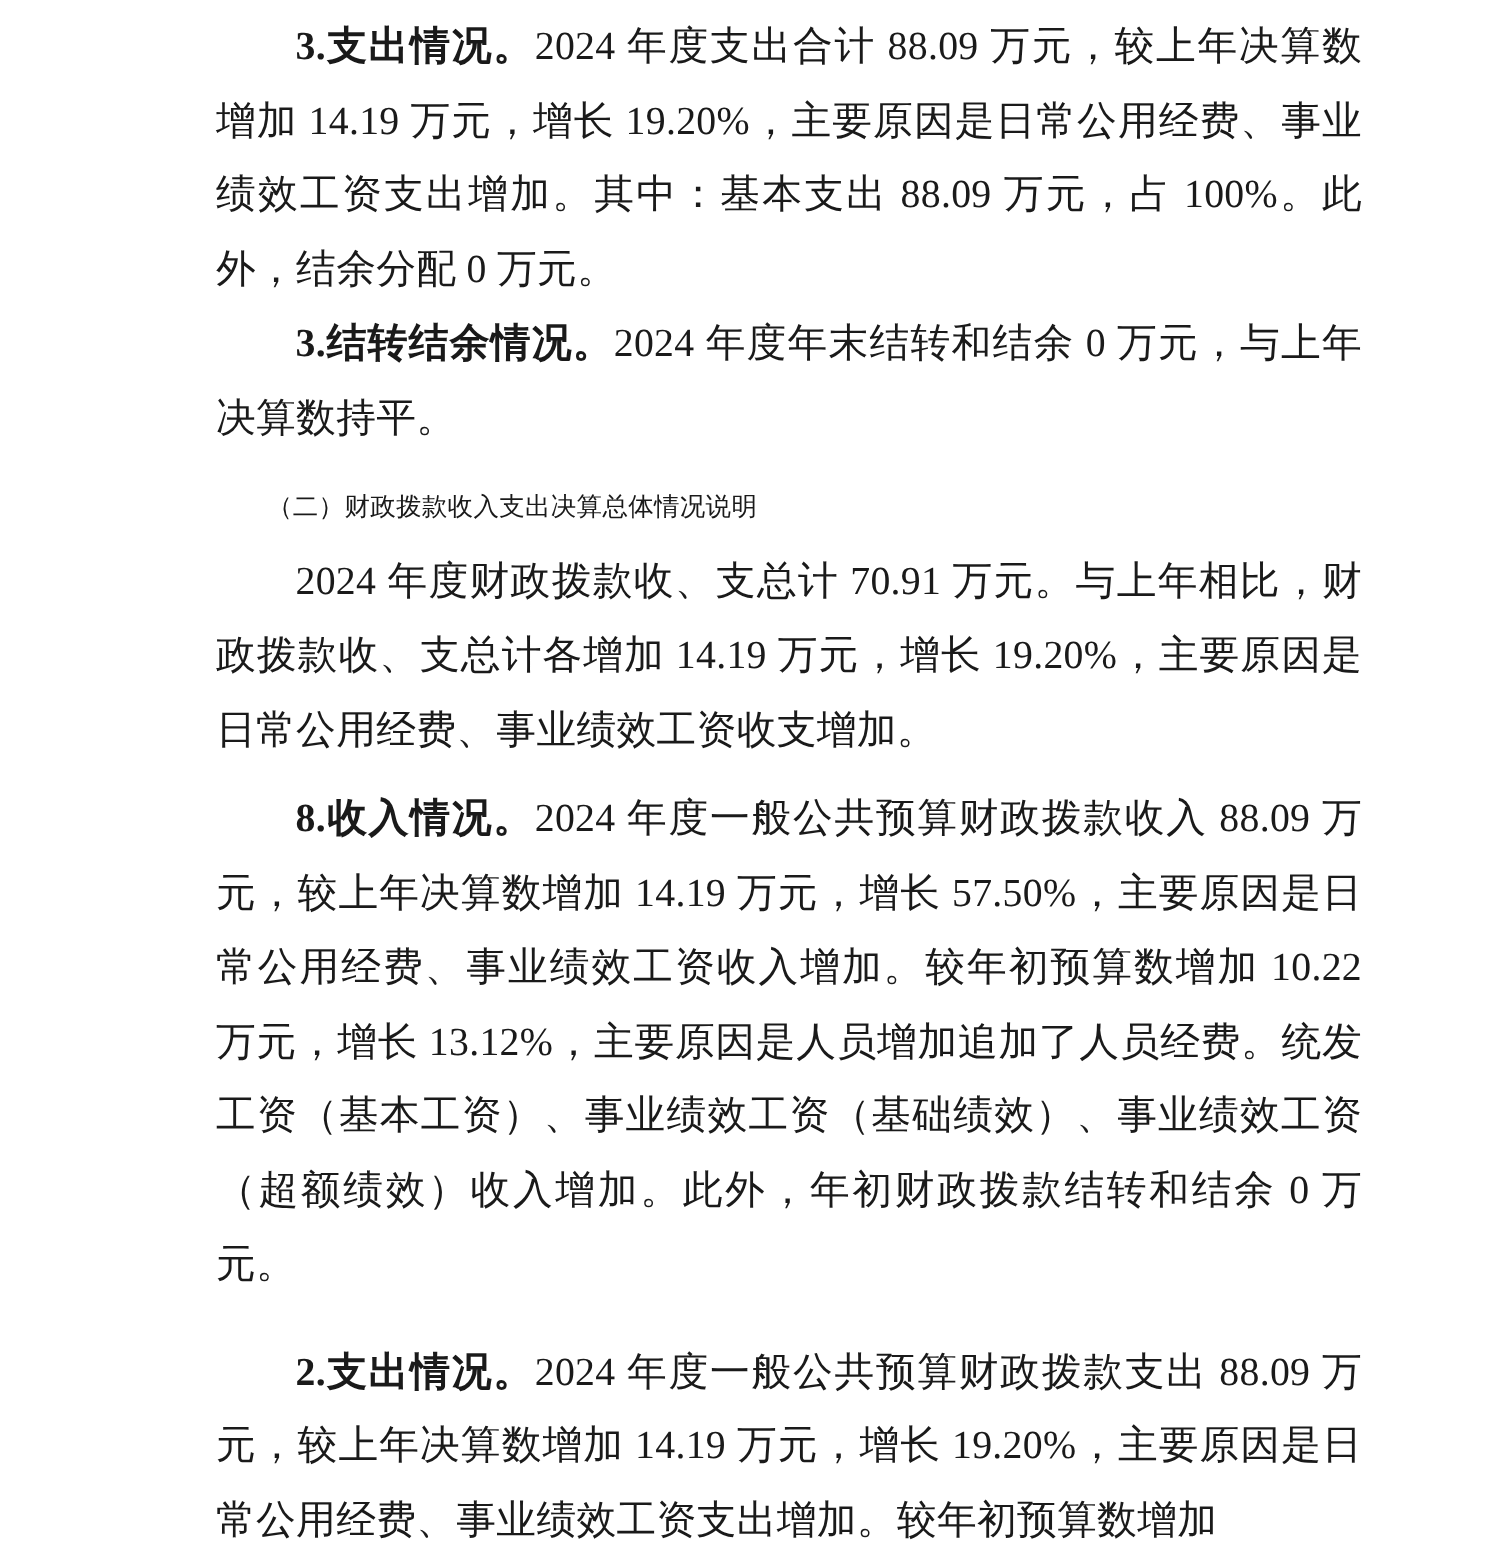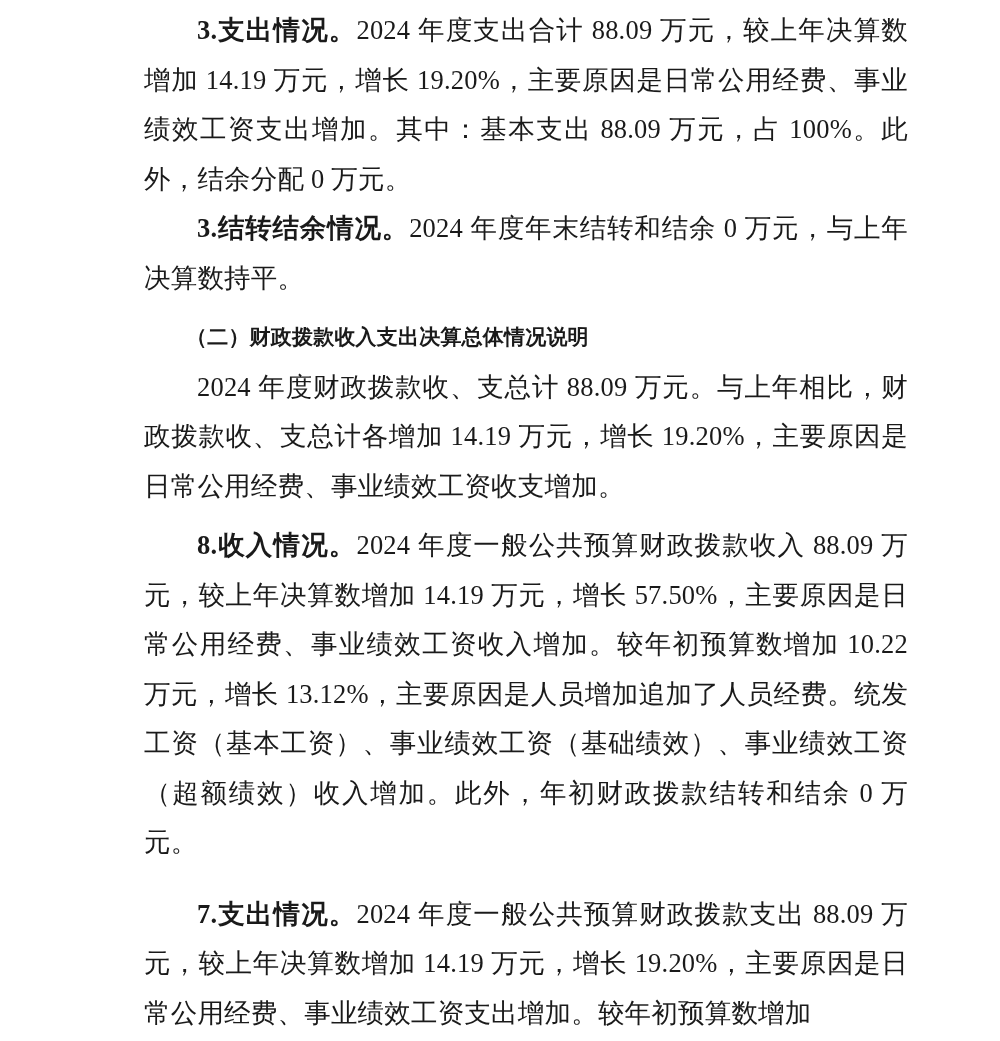--- a/index.html
+++ b/index.html
@@ -35,23 +35,23 @@
     font-weight: bold;
   }
   .gap-small {
     height: 10px;
   }
   .gap-medium {
     height: 22px;
   }
   .heading {
     margin: 0;
-    font-size: 21px;
+    font-size: 17px;
     line-height: 49.5px;
-    font-weight: bold;
+    font-weight: normal;
     text-indent: 2em;
     letter-spacing: 0.2px;
   }
 </style>
 </head>
 <body>
 
 <div class="page">
 
   <p class="para">
@@ -59,28 +59,28 @@
   </p>
 
   <p class="para">
     <span class="lead">3.结转结余情况。</span><span>2024 年度年末结转和结余 0 万元，与上年决算数持平。</span>
   </p>
 
   <div class="gap-small"></div>
 
   <h2 class="heading">（二）财政拨款收入支出决算总体情况说明</h2>
 
-  <p class="para">2024 年度财政拨款收、支总计 88.09 万元。与上年相比，财政拨款收、支总计各增加 14.19 万元，增长 19.20%，主要原因是日常公用经费、事业绩效工资收支增加。</p>
+  <p class="para">2024 年度财政拨款收、支总计 70.91 万元。与上年相比，财政拨款收、支总计各增加 14.19 万元，增长 19.20%，主要原因是日常公用经费、事业绩效工资收支增加。</p>
 
   <div class="gap-small"></div>
 
 
   <p class="para">
     <span class="lead">8.收入情况。</span><span>2024 年度一般公共预算财政拨款收入 88.09 万元，较上年决算数增加 14.19 万元，增长 57.50%，主要原因是日常公用经费、事业绩效工资收入增加。较年初预算数增加 10.22 万元，增长 13.12%，主要原因是人员增加追加了人员经费。统发工资（基本工资）、事业绩效工资（基础绩效）、事业绩效工资（超额绩效）收入增加。此外，年初财政拨款结转和结余 0 万元。</span>
   </p>
 
   <div class="gap-medium"></div>
 
   <p class="para">
-    <span class="lead">7.支出情况。</span><span>2024 年度一般公共预算财政拨款支出 88.09 万元，较上年决算数增加 14.19 万元，增长 19.20%，主要原因是日常公用经费、事业绩效工资支出增加。较年初预算数增加</span>
+    <span class="lead">2.支出情况。</span><span>2024 年度一般公共预算财政拨款支出 88.09 万元，较上年决算数增加 14.19 万元，增长 19.20%，主要原因是日常公用经费、事业绩效工资支出增加。较年初预算数增加</span>
   </p>
 
 </div>
 
 </body></html>

